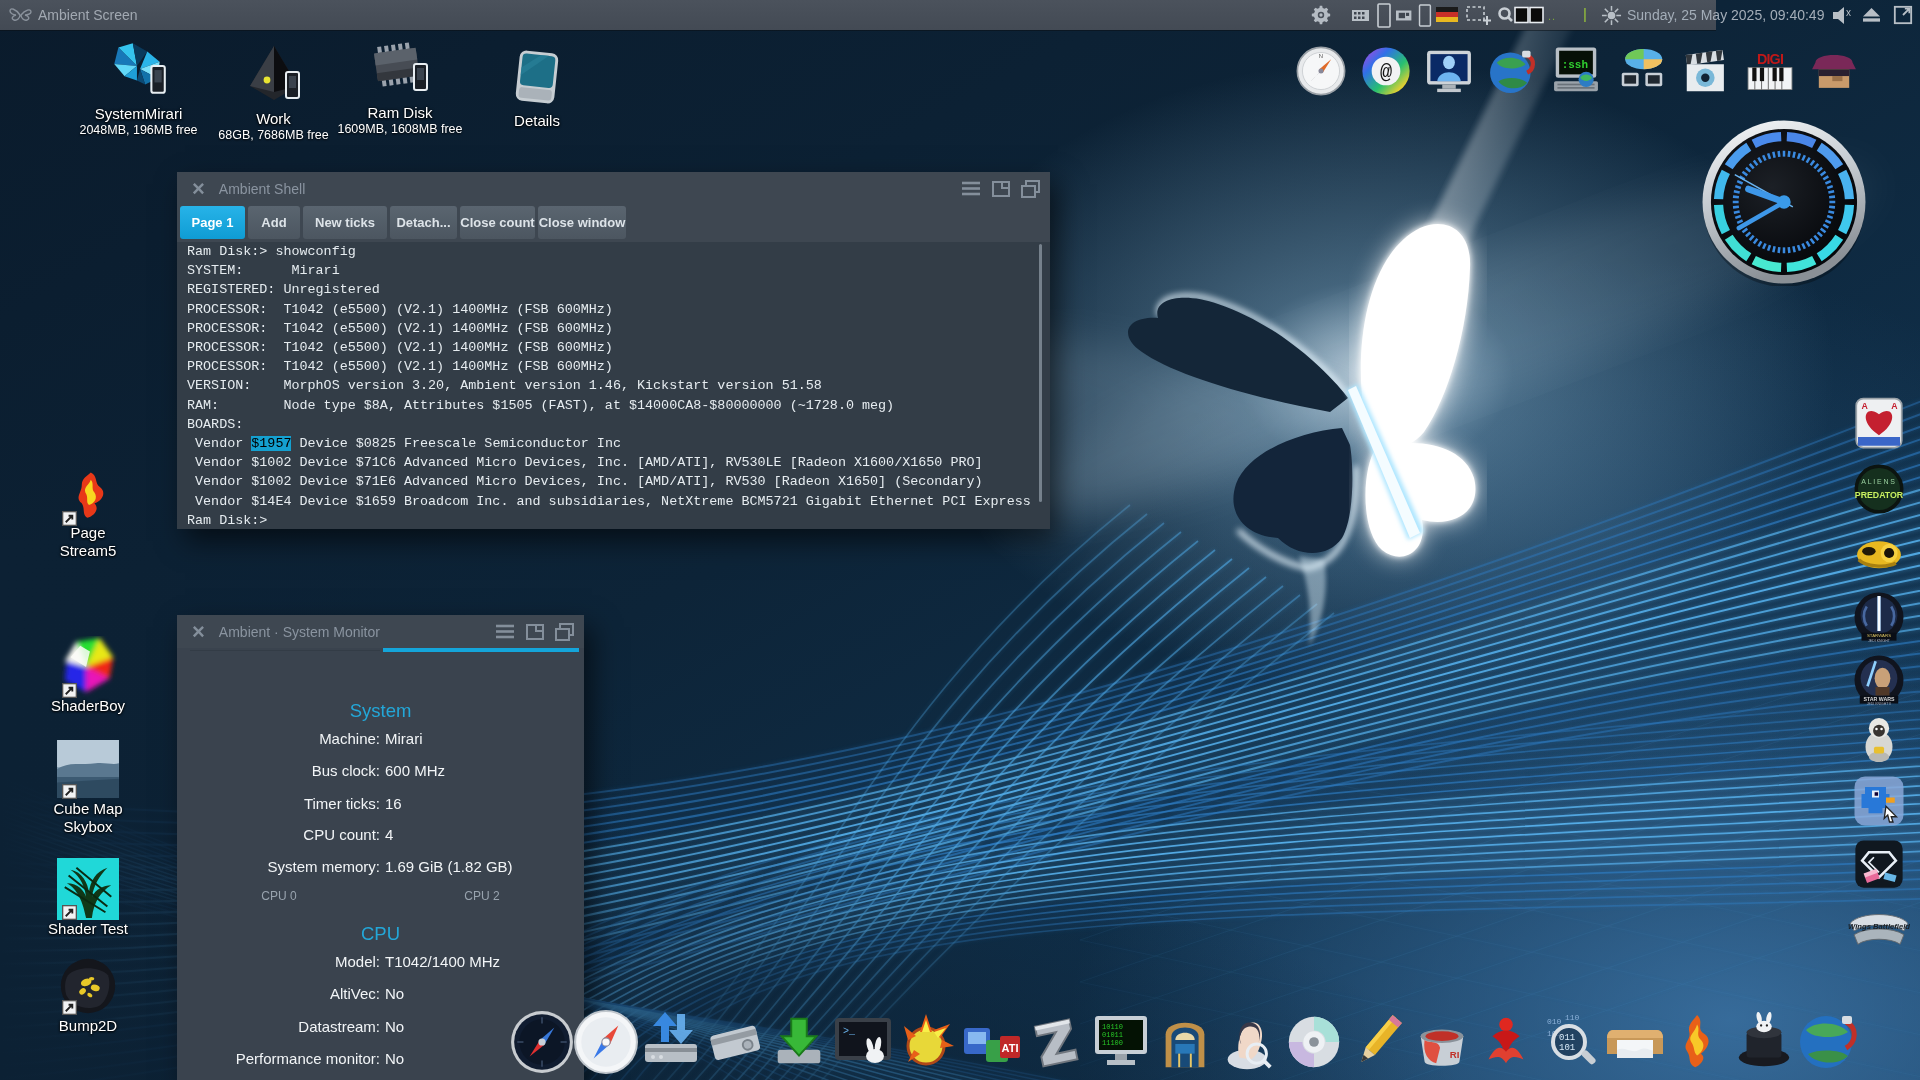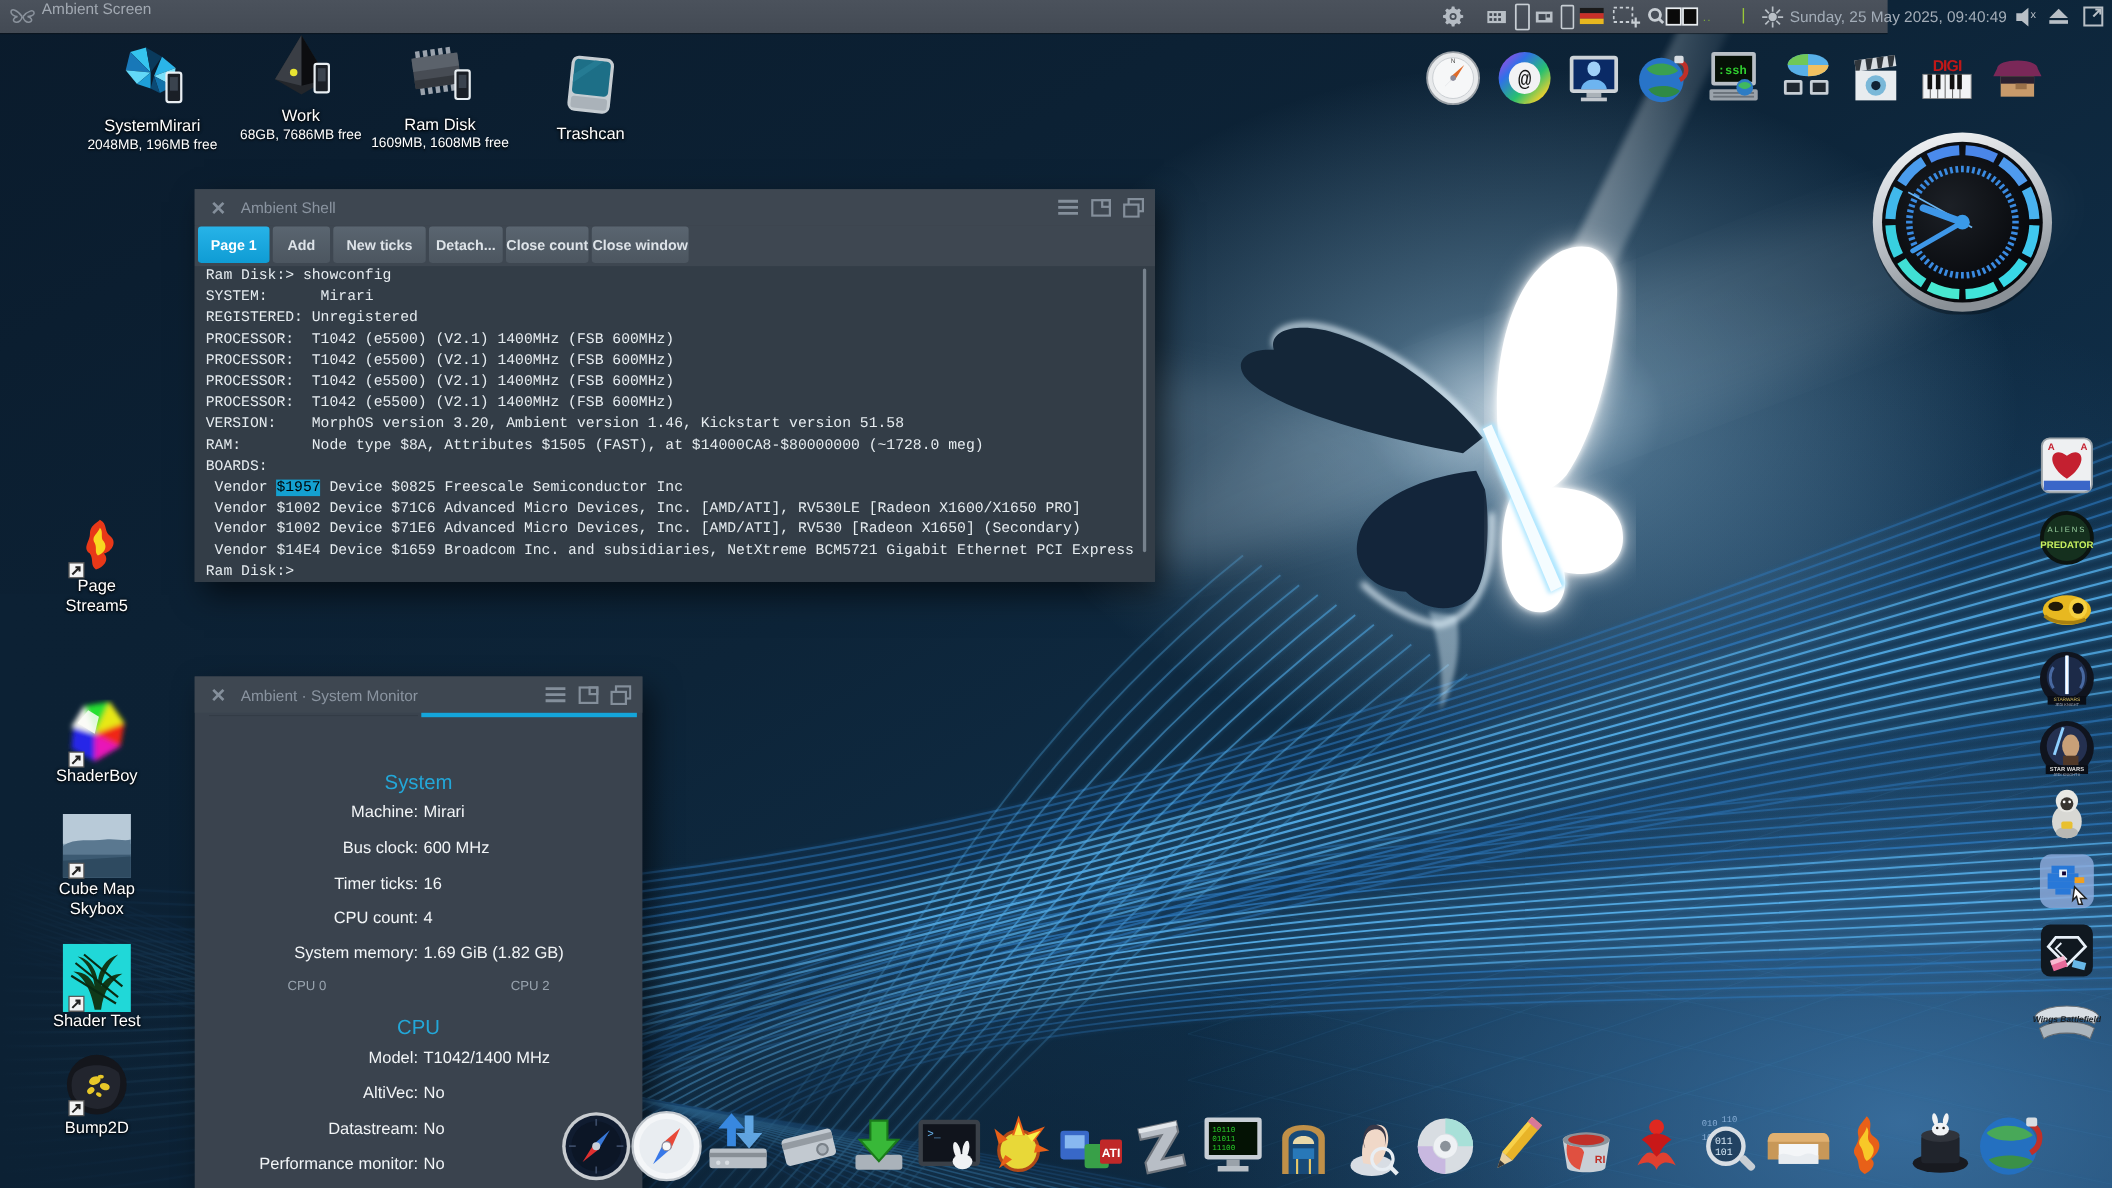--- a/index.html
+++ b/index.html
@@ -1,18 +1,18 @@
 <!DOCTYPE html>
 <html><head><meta charset="utf-8"><style>
 *{margin:0;padding:0;box-sizing:border-box}
 html,body{width:1920px;height:1080px;overflow:hidden;font-family:"Liberation Sans",sans-serif;background:#0c1c2e}
 #bg{position:absolute;left:0;top:0;width:1920px;height:1080px}
 .abs{position:absolute}
 
-#topbar{position:absolute;left:0;top:0;width:1716px;height:30px;background:linear-gradient(#4b525c,#434a54);box-shadow:0 1px 0 rgba(10,14,18,.5);color:#a9b0b8;font-size:14px;display:flex;align-items:flex-start}
+#topbar{position:absolute;left:0;top:0;width:1716px;height:30px;background:linear-gradient(#4b525c,#434a54);box-shadow:0 1px 0 rgba(10,14,18,.5);color:#a9b0b8;font-size:14px;display:flex;align-items:center}
 #topbar .title{margin-left:38px;color:#a2a9b2}
 
 .win{position:absolute;background:#3a434e;box-shadow:8px 12px 26px rgba(0,0,0,.58)}
 .tbar{height:33px;background:#3e4751;display:flex;align-items:center;position:relative}
 .tbar .x{color:#848f9b;font-size:22px;font-weight:bold;margin-left:15px;line-height:30px}
 .tbar .t{color:#8a94a0;font-size:14px;margin-left:14px}
 .winbtns{position:absolute;right:10px;top:7px;display:flex;gap:9px}
 .winbtns svg{display:block}
 
 #shell{left:177px;top:172px;width:873px;height:357px}
@@ -401,21 +401,21 @@
 <polygon points="30,30 8,28 18,40" fill="#62d8f8"></polygon>
 <polygon points="30,30 18,40 30,44" fill="#1e9fd8"></polygon>
 <polygon points="33,33 40,16 52,26" fill="#2ab4e8"></polygon>
 <polygon points="33,33 52,26 50,42" fill="#7ae0fa"></polygon>
 <polygon points="33,33 50,42 38,48" fill="#1272aa"></polygon>
 <polygon points="33,33 38,48 30,44" fill="#0c4a74"></polygon>
 </g>
 <rect x="44" y="30" width="13" height="26" rx="2" fill="#1a1f26" stroke="#e8eef2" stroke-width="2"></rect>
 <rect x="47" y="34" width="7" height="12" fill="#3a434e"></rect>
 </svg><div class="lbl">SystemMirari</div><div class="sub">2048MB, 196MB free</div></div>
-<div class="dicon" style="left:206px;top:28px;width:135px"><svg width="64" height="64" viewBox="0 0 64 64">
+<div class="dicon" style="left:206px;top:42px;width:135px"><svg width="64" height="64" viewBox="0 0 64 64">
 <polygon points="32,4 56,44 32,58 8,44" fill="#23262b"></polygon>
 <polygon points="32,4 56,44 32,50" fill="#0c0d10"></polygon>
 <polygon points="32,4 8,44 32,50" fill="#3a3e45"></polygon>
 <circle cx="25" cy="38" r="3.4" fill="#e8e432"></circle>
 <rect x="44" y="30" width="13" height="26" rx="2" fill="#1a1f26" stroke="#e8eef2" stroke-width="2"></rect>
 <rect x="47" y="34" width="7" height="12" fill="#3a434e"></rect>
     </svg><div class="lbl">Work</div><div class="sub">68GB, 7686MB free</div></div>
 <div class="dicon" style="left:330px;top:36px;width:140px"><svg width="64" height="64" viewBox="0 0 64 64">
 <g transform="rotate(-8 32 30)">
 <g fill="#9aa2ac">
@@ -437,21 +437,21 @@
 <rect x="46" y="28" width="13" height="26" rx="2" fill="#1a1f26" stroke="#e8eef2" stroke-width="2"></rect>
 <rect x="49" y="32" width="7" height="12" fill="#3a434e"></rect>
     </svg><div class="lbl">Ram Disk</div><div class="sub">1609MB, 1608MB free</div></div>
 <div class="dicon" style="left:477px;top:46px;width:120px"><svg width="62" height="62" viewBox="0 0 64 64">
 <g transform="rotate(6 32 32)">
 <rect x="12" y="6" width="40" height="52" rx="7" fill="#c6cdd2"></rect>
 <rect x="15" y="9" width="34" height="33" rx="4" fill="#1d6f87"></rect>
 <path d="M15 24 L34 9 L42 9 L15 32 Z" fill="#2a8099" opacity="0.7"></path>
 <rect x="15" y="44" width="34" height="11" rx="3" fill="#aab2b9"></rect>
 </g>
-    </svg><div class="lbl">Trashcan</div></div>
+    </svg><div class="lbl">Details</div></div>
 <div class="dicon" style="left:59px;top:467px;width:60px"><svg width="58" height="58" viewBox="0 0 64 64">
       <g>
         <path d="M34 6 C42 10 38 18 44 22 C52 28 46 38 38 40 C44 46 38 54 30 56 C24 52 28 46 24 40 C16 34 24 28 24 20 C24 12 30 10 34 6 Z" fill="#e83818"></path>
         <path d="M34 14 C38 18 34 24 38 28 C42 34 38 40 32 42 C28 38 32 34 28 28 C26 22 32 20 34 14 Z" fill="#f8d820"></path>
       </g>
     </svg><svg width="15" height="15" viewBox="0 0 16 16" style="position:absolute;left:3px;top:44px">
       <rect x="0.7" y="0.7" width="14.6" height="14.6" fill="#f2f3f4" stroke="#555" stroke-width="1.4"></rect>
       <path d="M4 12 L11 5 M7 5 L11 5 L11 9" stroke="#222" stroke-width="2" fill="none"></path>
     </svg></div>
 <div class="dicon" style="left:28px;top:524px;width:120px">

